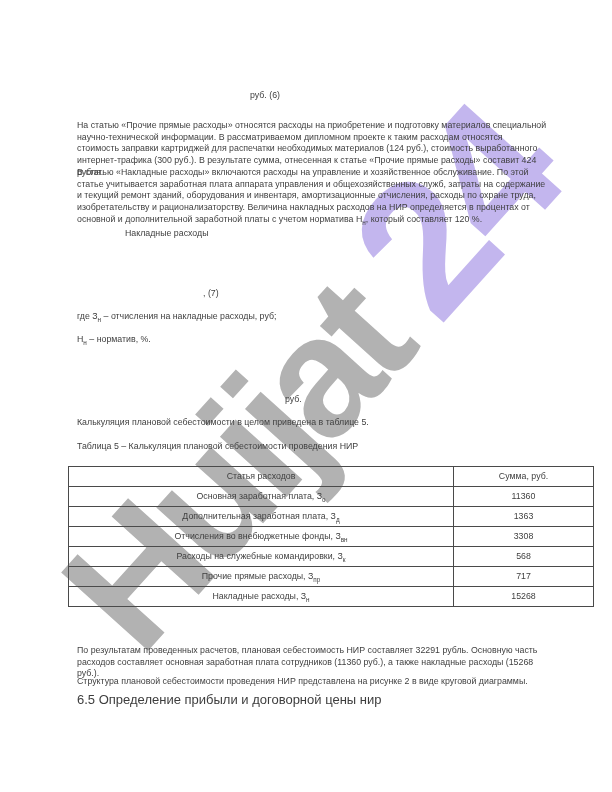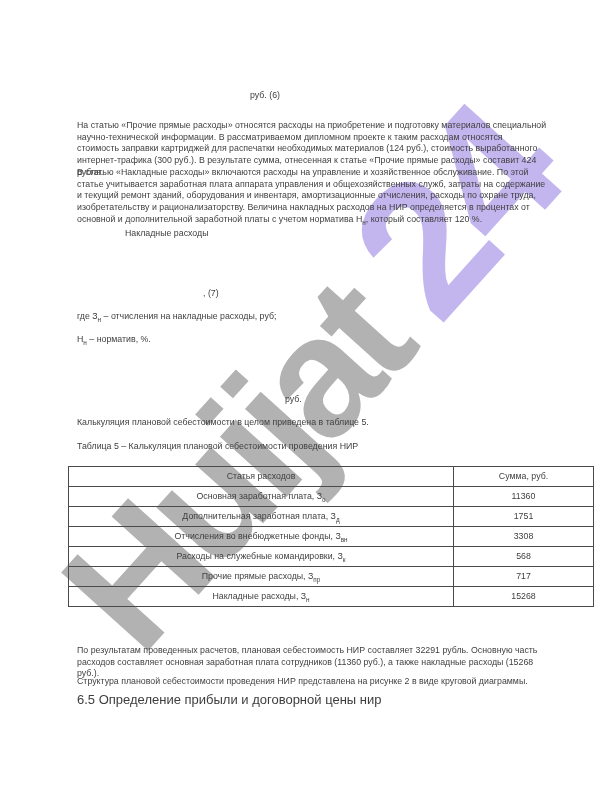--- a/index.html
+++ b/index.html
@@ -92,21 +92,21 @@
           <tr>
         <th class="col-item">Статья расходов</th>
         <th class="col-sum">Сумма, руб.</th>
       </tr>
       <tr>
         <td><span>Основная заработная плата, З</span><sub>о</sub></td>
         <td>11360</td>
       </tr>
       <tr>
         <td><span>Дополнительная заработная плата, З</span><sub>д</sub></td>
-        <td>1751</td>
+        <td>1363</td>
       </tr>
       <tr>
         <td><span>Отчисления во внебюджетные фонды, З</span><sub>вн</sub></td>
         <td>3308</td>
       </tr>
       <tr>
         <td><span>Расходы на служебные командировки, З</span><sub>к</sub></td>
         <td>568</td>
       </tr>
       <tr>

